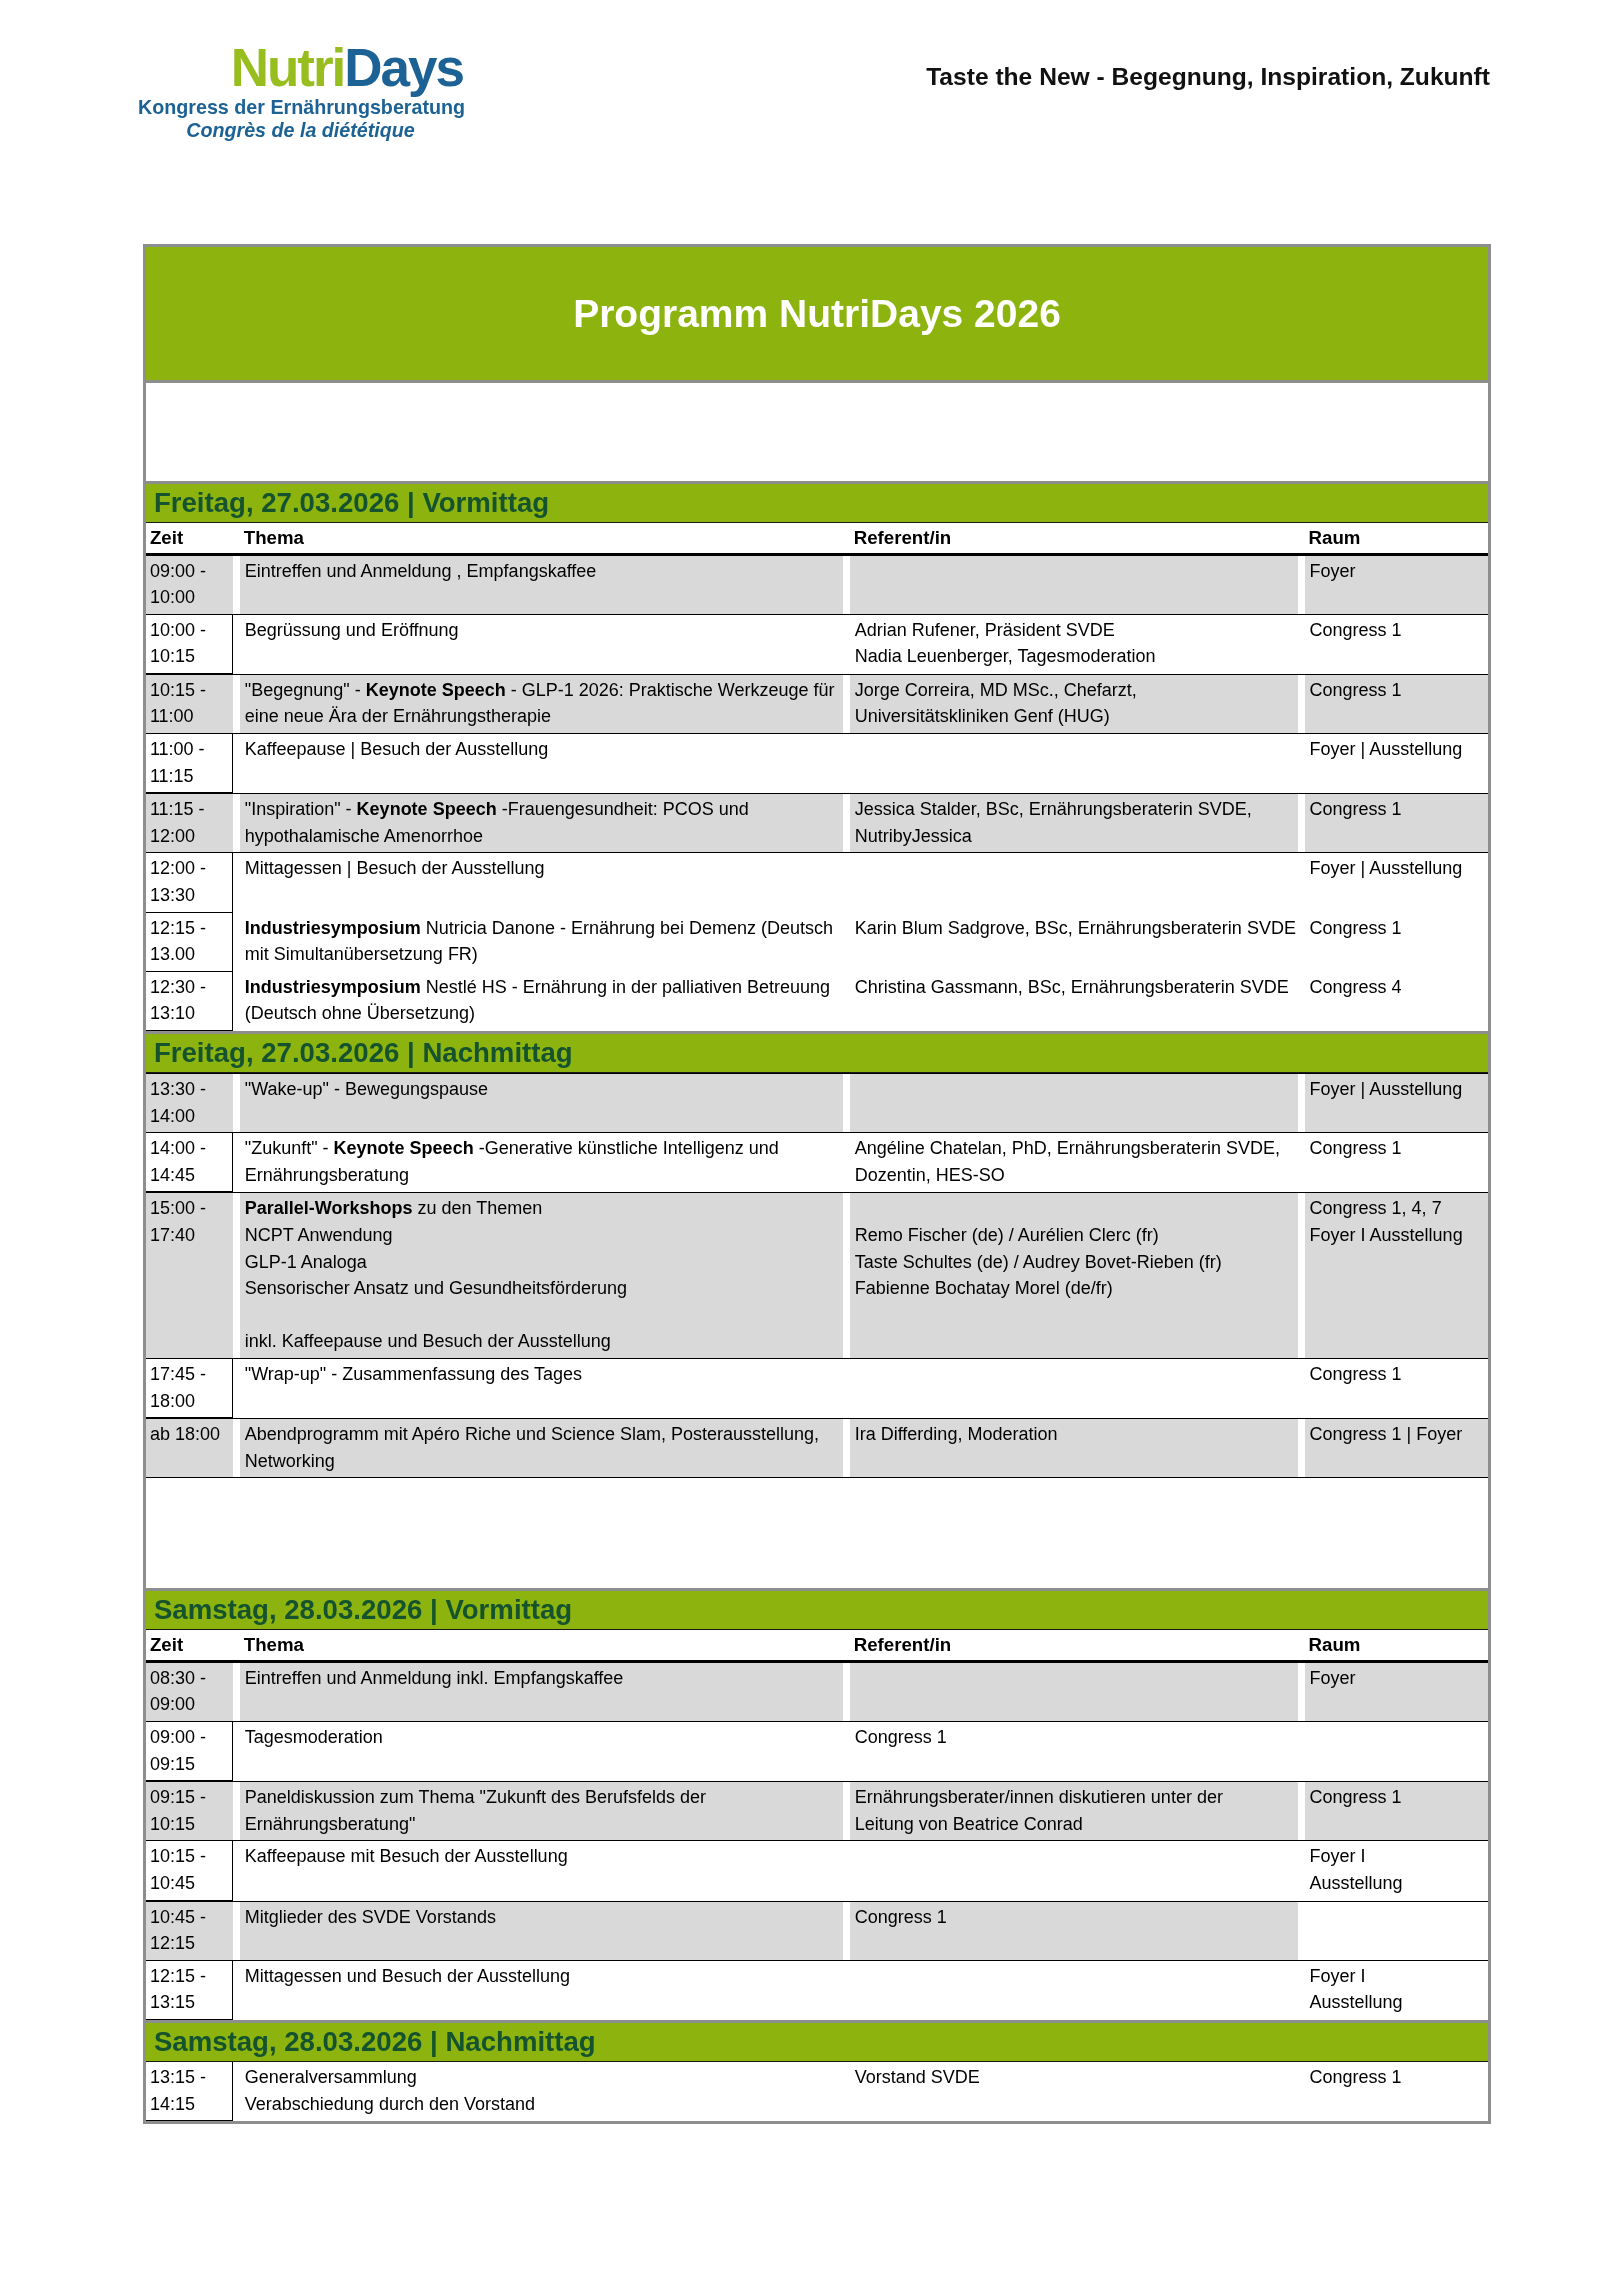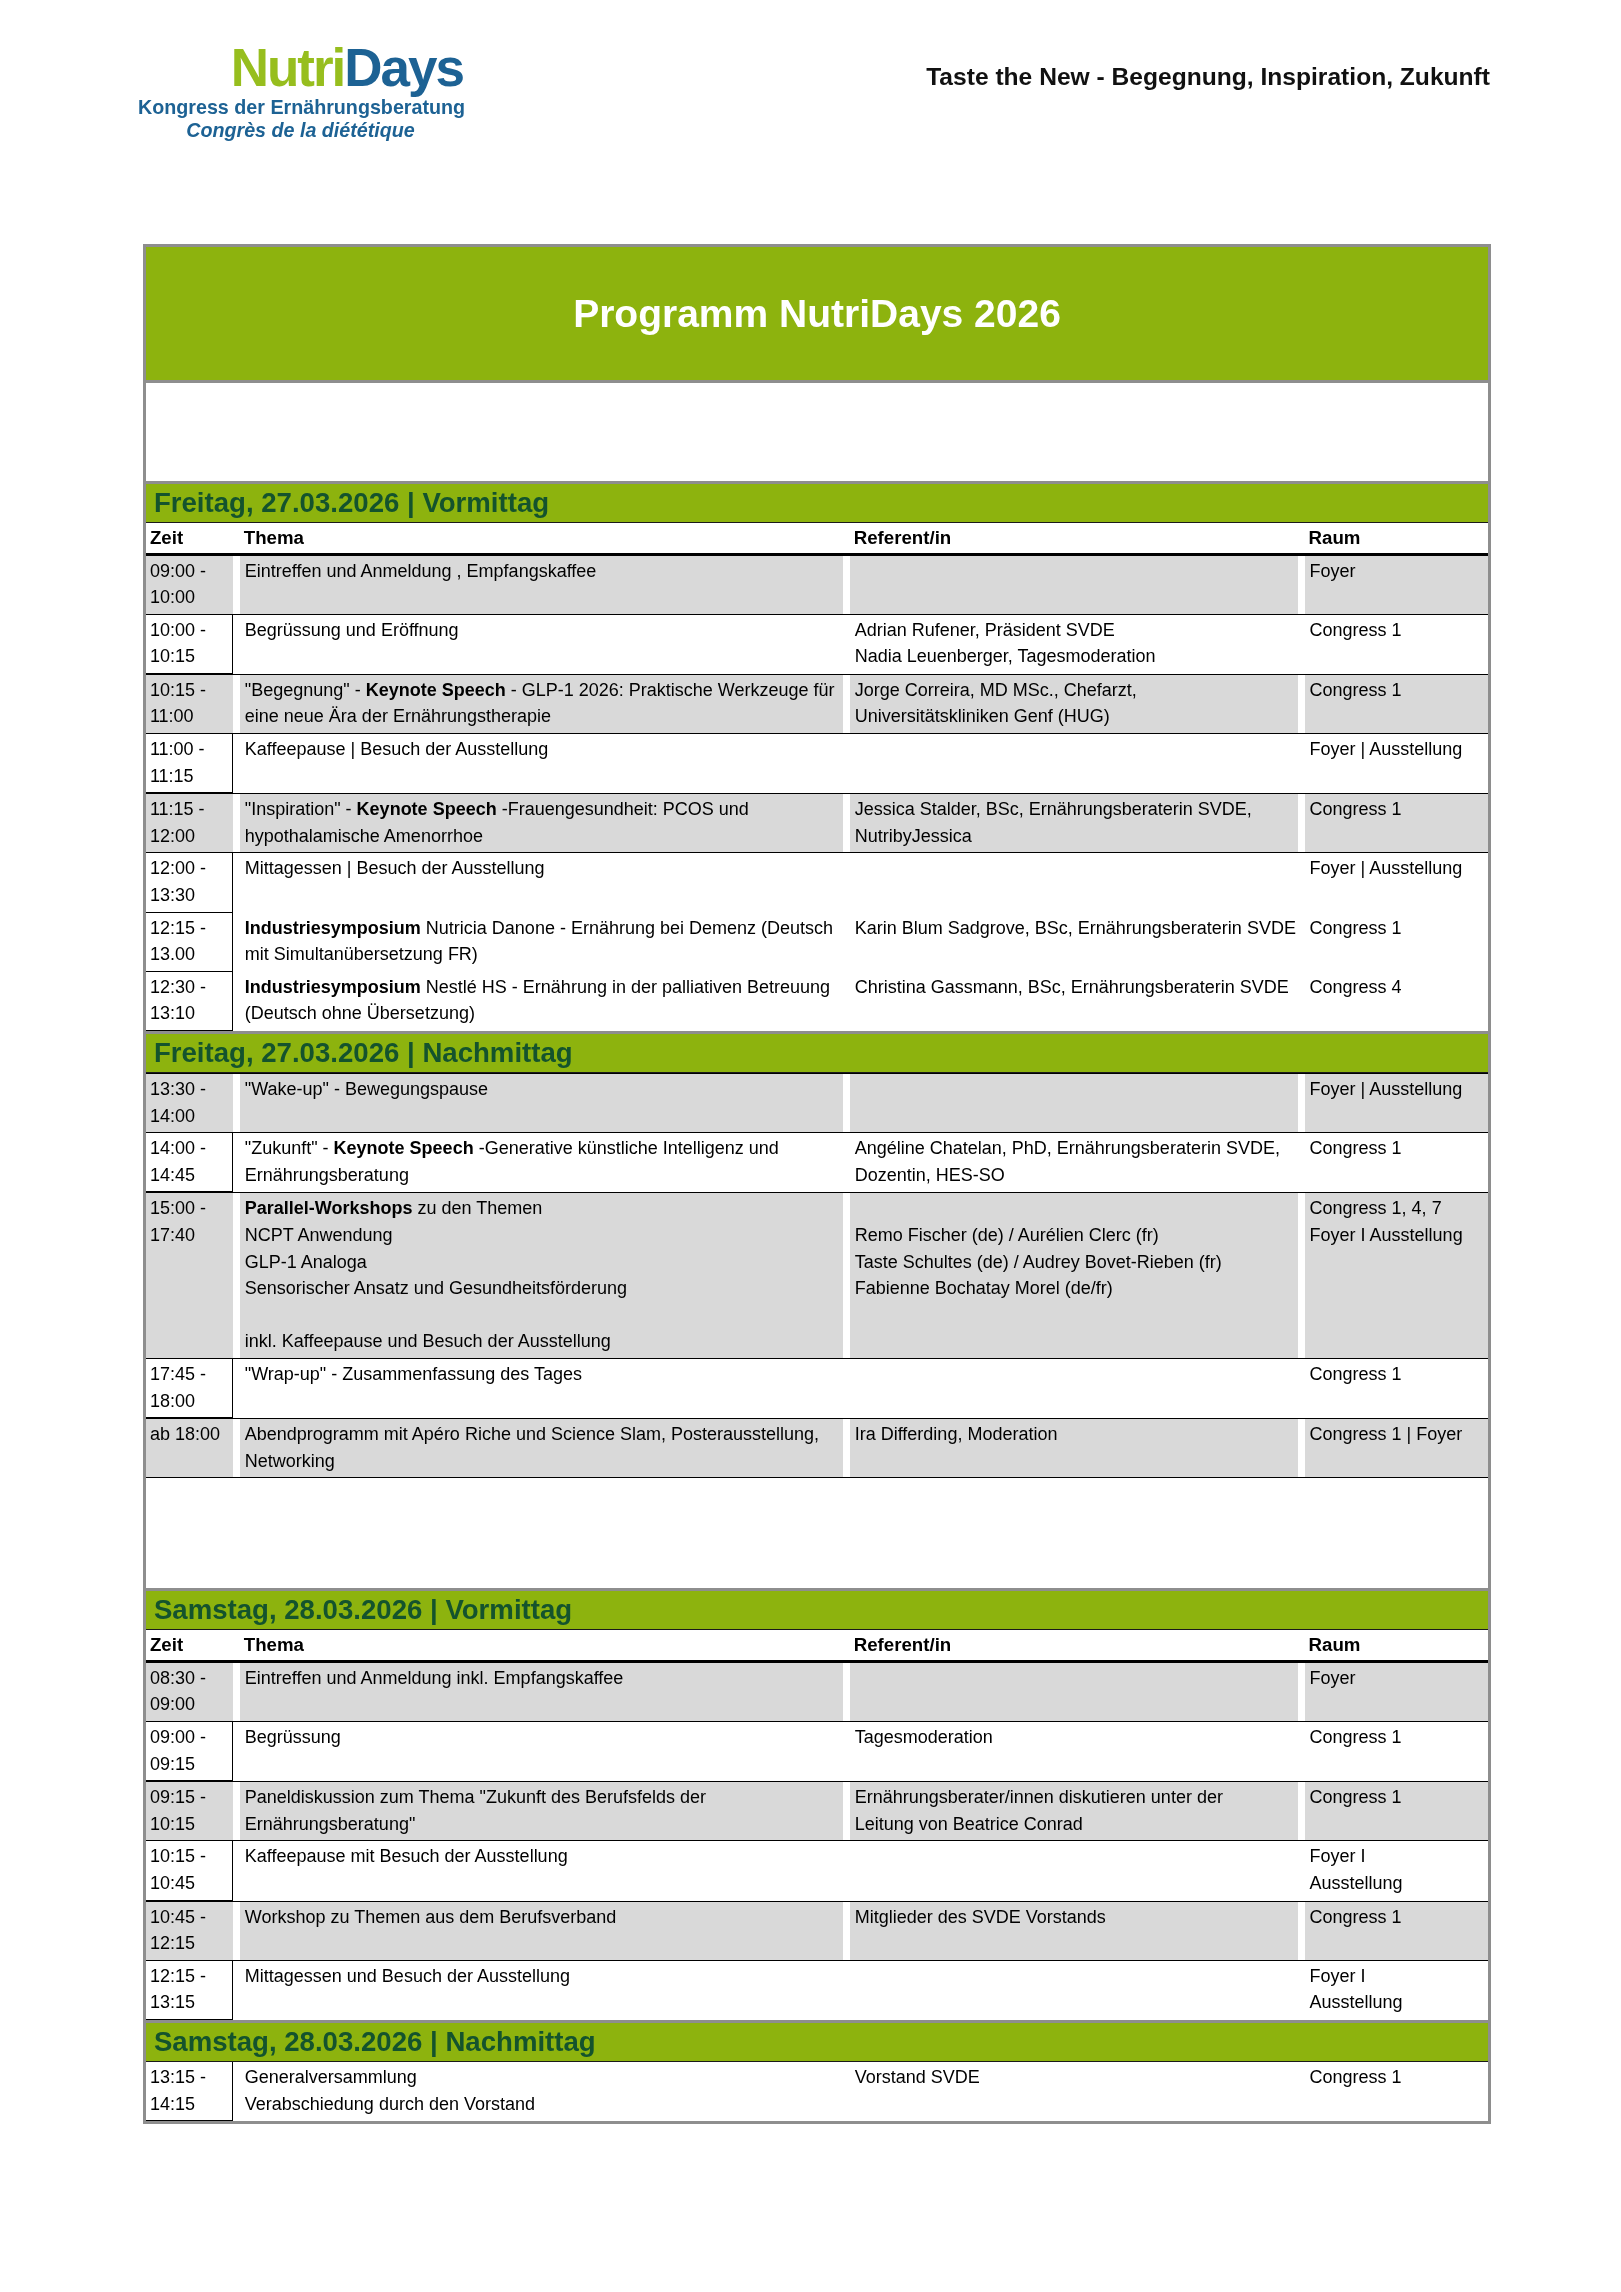--- a/index.html
+++ b/index.html
@@ -312,23 +312,20 @@
         <div class="cell c2"></div>
         <div class="cell c3">
           <div class="line">Foyer</div>
         </div>
       </div>
       <div class="row">
         <div class="cell c0">
           <div class="line">09:00 -</div>
           <div class="line">09:15</div>
         </div>
-        <div class="cell c1">
-          <div class="line"><span>Begrüssung</span></div>
-        </div>
         <div class="cell c2">
           <div class="line">Tagesmoderation</div>
         </div>
         <div class="cell c3">
           <div class="line">Congress 1</div>
         </div>
       </div>
       <div class="row shaded">
         <div class="cell c0">
           <div class="line">09:15 -</div>
@@ -357,23 +354,20 @@
         <div class="cell c2"></div>
         <div class="cell c3">
           <div class="line">Foyer I</div>
           <div class="line">Ausstellung</div>
         </div>
       </div>
       <div class="row shaded">
         <div class="cell c0">
           <div class="line">10:45 -</div>
           <div class="line">12:15</div>
-        </div>
-        <div class="cell c1">
-          <div class="line"><span>Workshop zu Themen aus dem Berufsverband</span></div>
         </div>
         <div class="cell c2">
           <div class="line">Mitglieder des SVDE Vorstands</div>
         </div>
         <div class="cell c3">
           <div class="line">Congress 1</div>
         </div>
       </div>
       <div class="row">
         <div class="cell c0">

